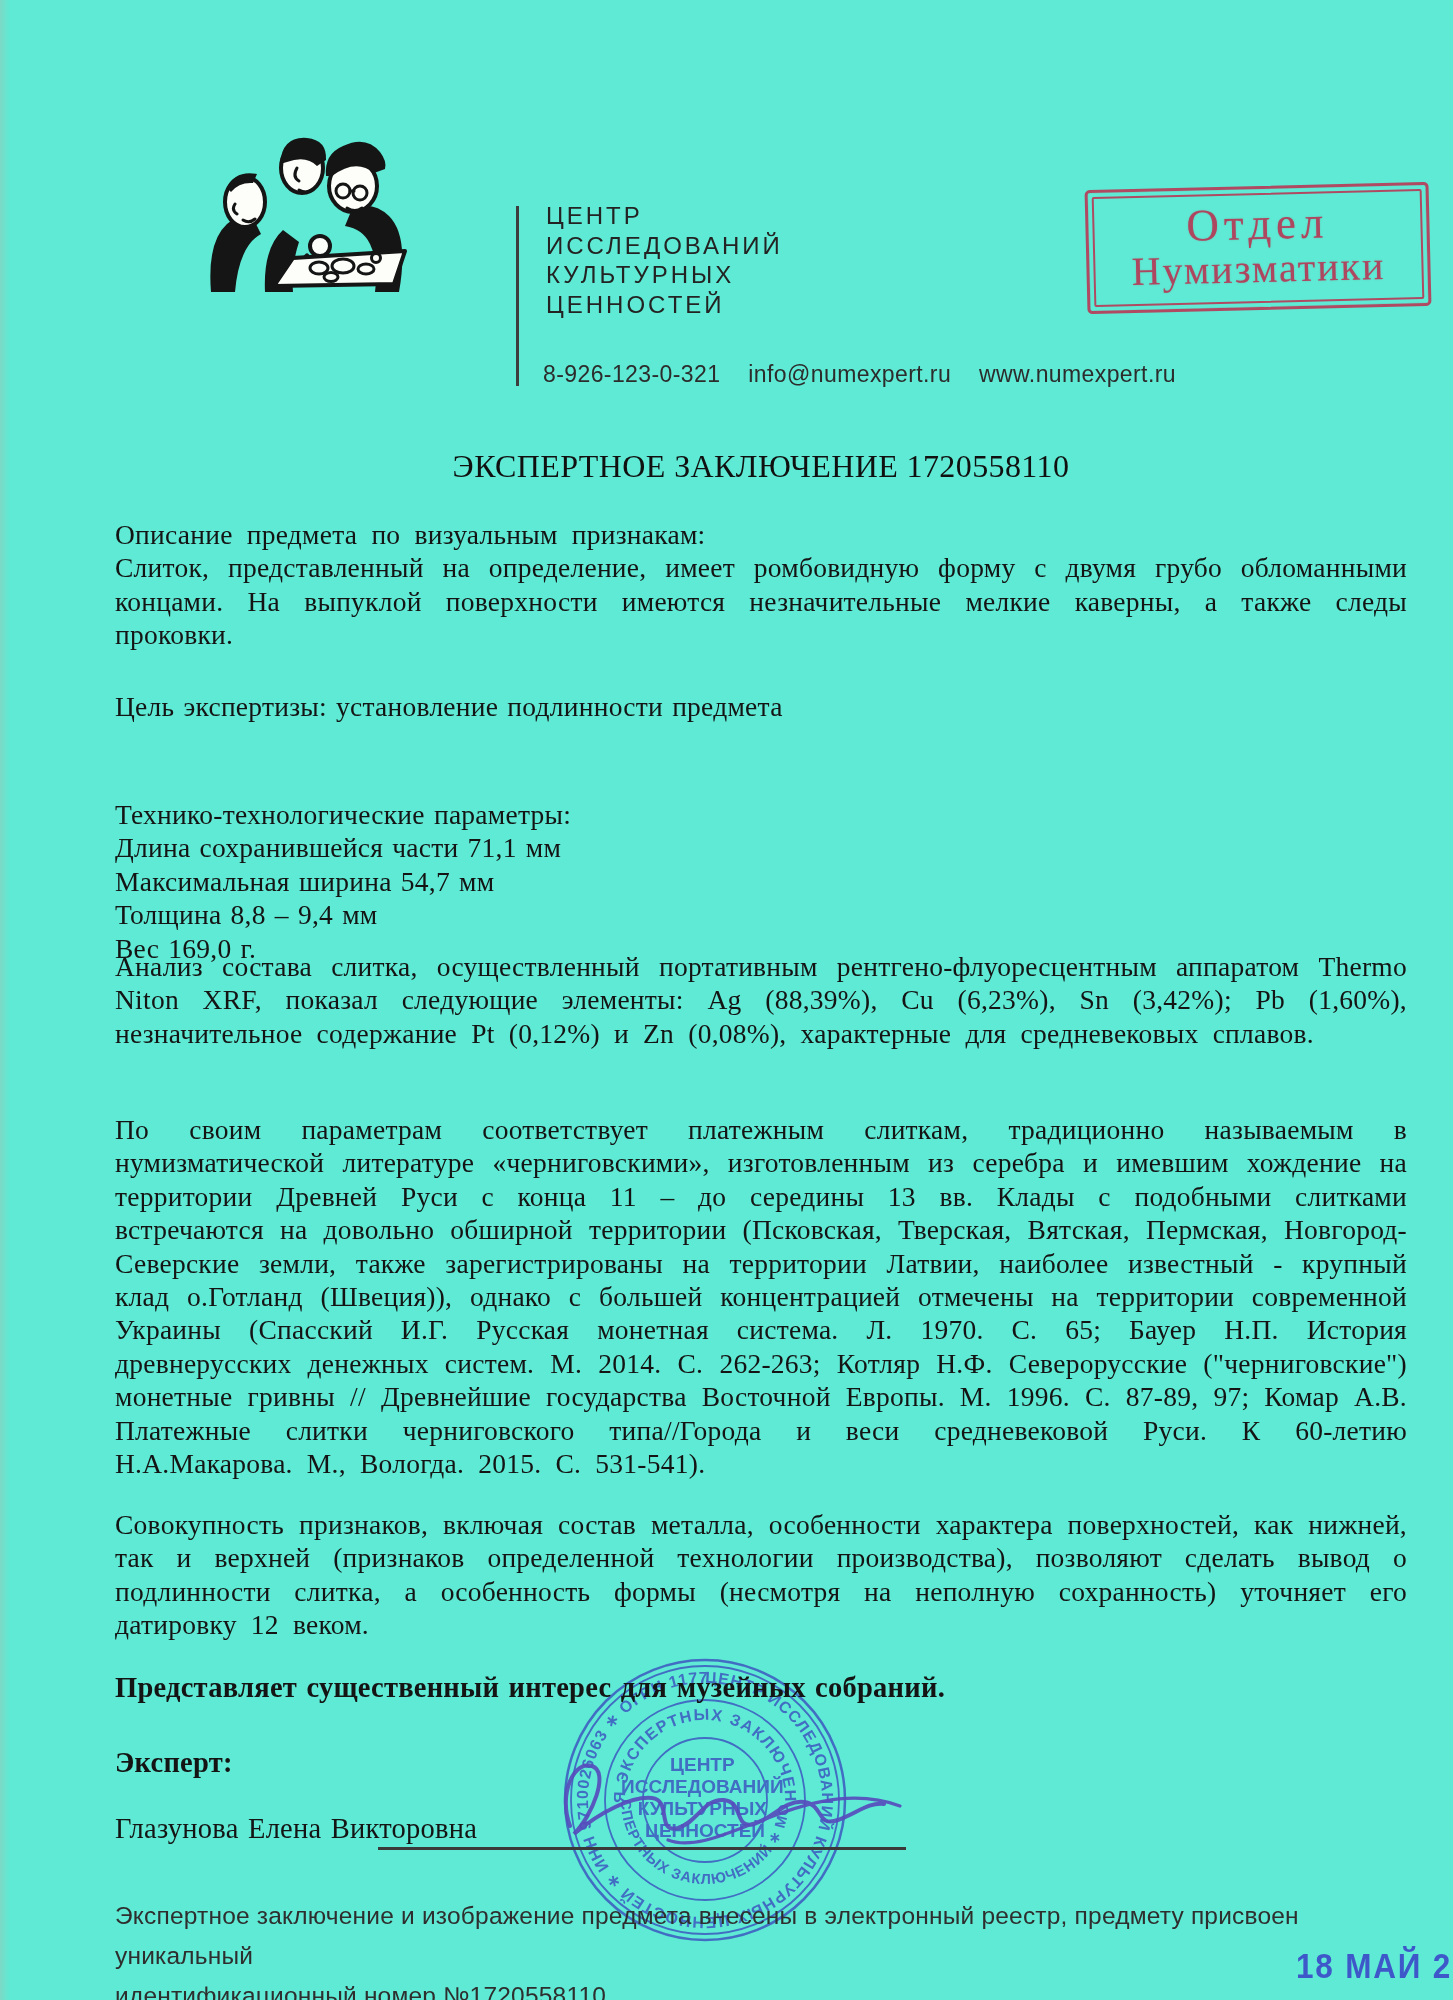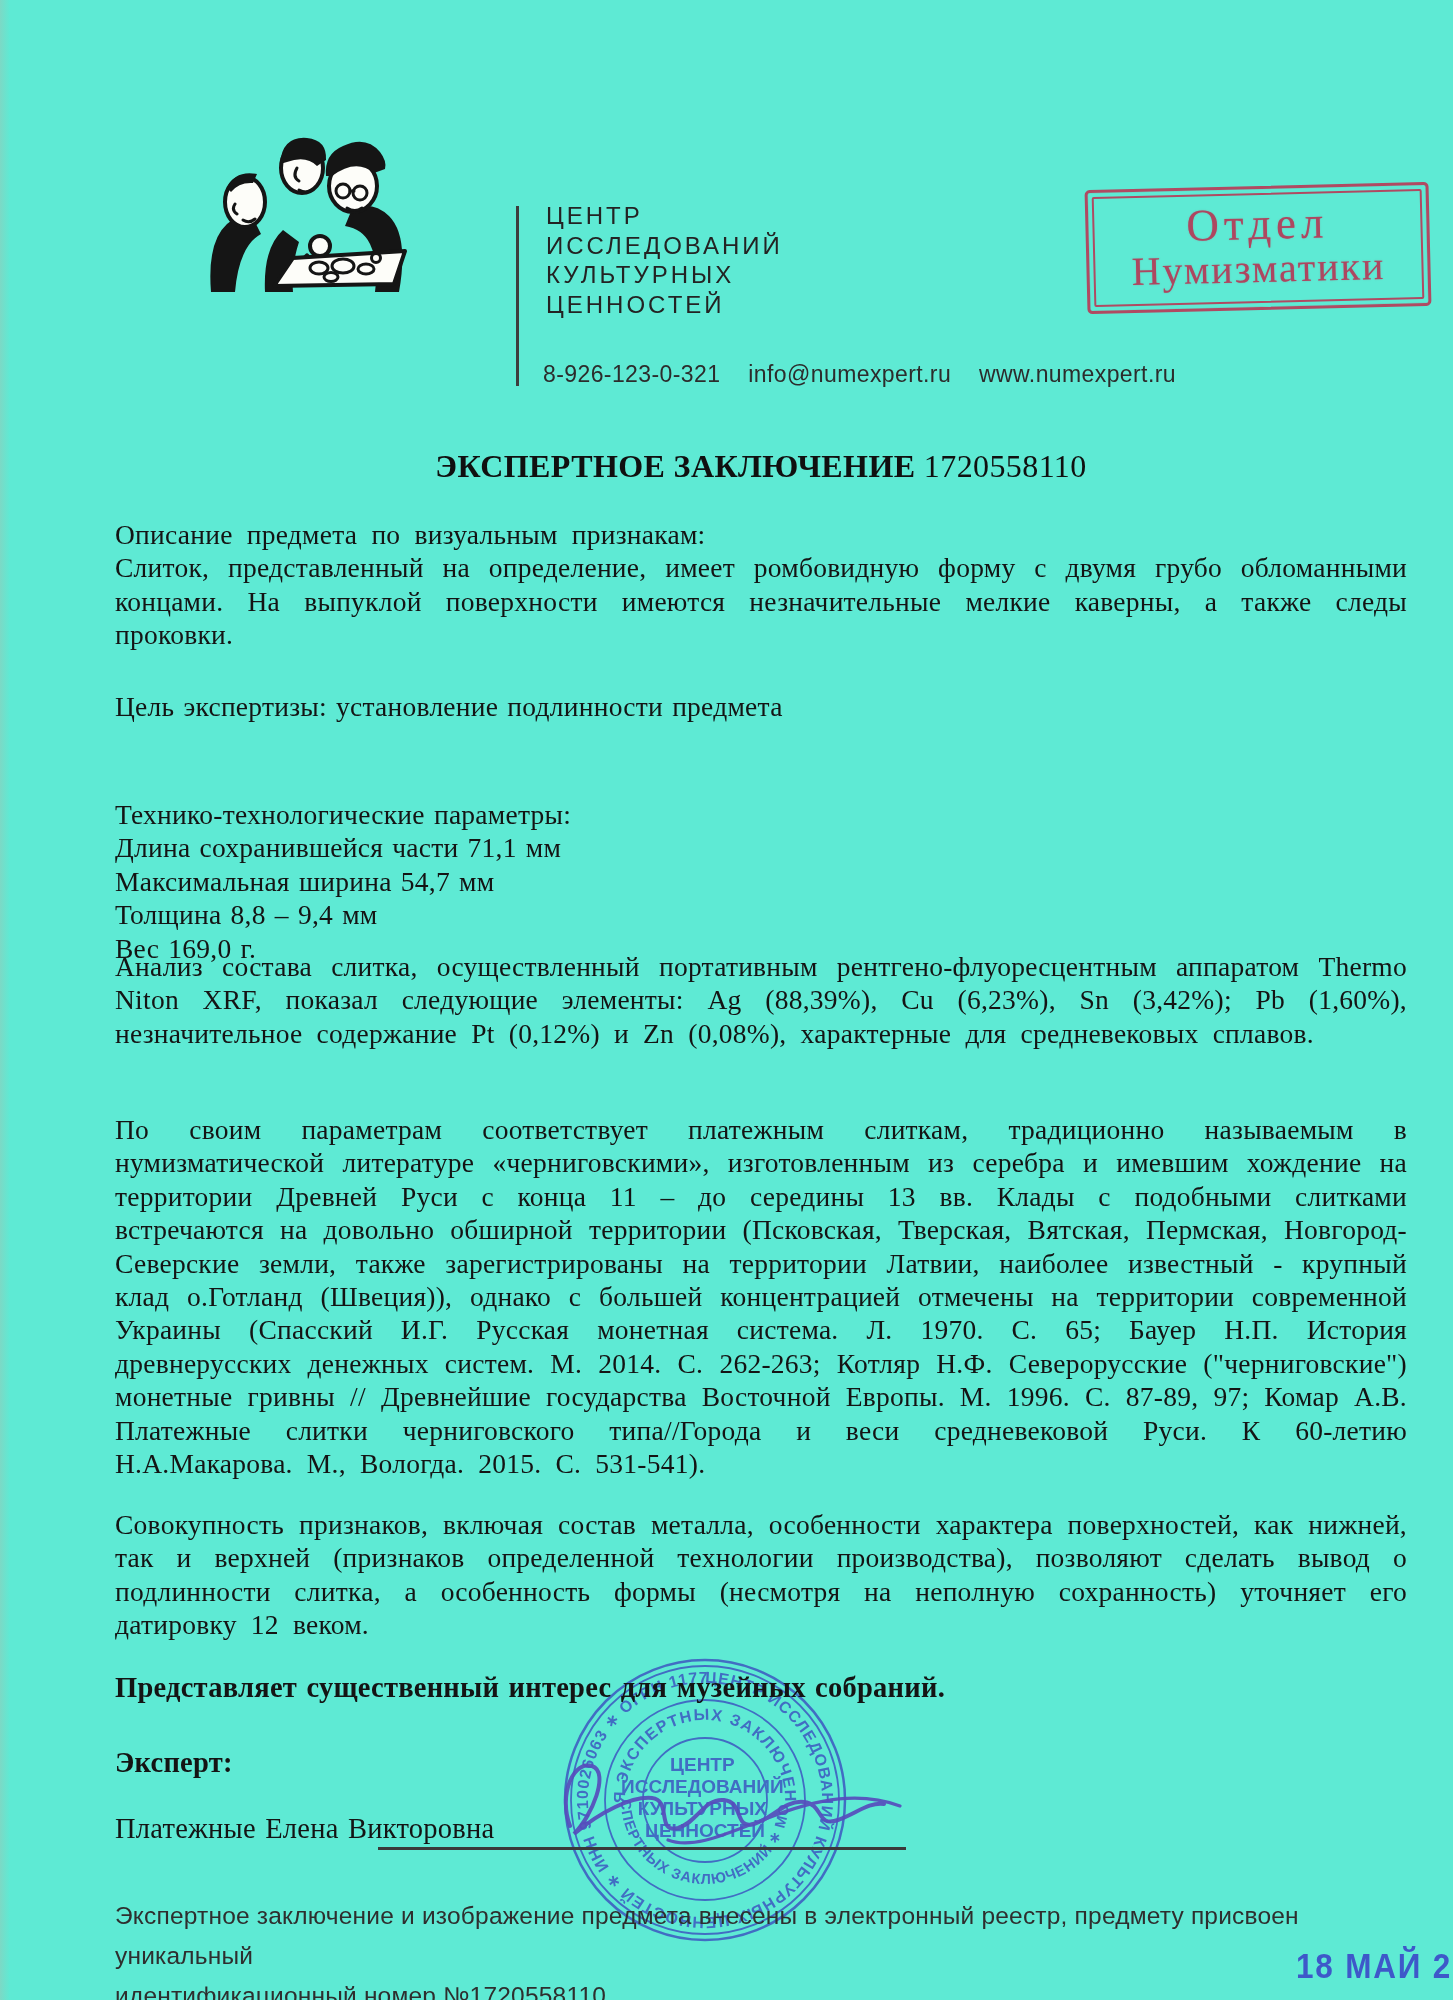--- a/index.html
+++ b/index.html
@@ -43,21 +43,21 @@
     border:2px solid #b04a62;border-radius:2px;
     padding:6px 4px 10px 4px;text-align:center;color:#ad4760;
   }
   .dept-line1{font-size:45px;line-height:46px;letter-spacing:5px;font-weight:500;
     text-shadow:0 0 1.2px rgba(176,74,98,.55);}
   .dept-line2{font-size:40px;line-height:44px;letter-spacing:2px;font-weight:500;
     text-shadow:0 0 1.2px rgba(176,74,98,.55);}
   
   .title{position:absolute;left:115px;width:1292px;top:448px;text-align:center;
     font-size:32px;color:#101010;letter-spacing:.4px;}
-  .title-bold{font-weight:bold;}
+  .title-bold{font-weight:normal;}
   
   .para{
     position:absolute;left:115px;width:1292px;
     font-size:27.5px;line-height:33.4px;color:#141414;
     text-align:justify;word-spacing:7px;letter-spacing:.25px;
     z-index:2;
   }
   .para.nojust{text-align:left;word-spacing:2px;}
   .b{font-weight:normal;text-align:right;}
   #sec-description{top:518px;}
@@ -172,21 +172,21 @@
   <div class="para" id="sec-analysis">Анализ состава слитка, осуществленный портативным рентгено-флуоресцентным аппаратом Thermo Niton XRF, показал следующие элементы: Ag (88,39%), Cu (6,23%), Sn (3,42%); Pb (1,60%), незначительное содержание Pt (0,12%) и Zn (0,08%), характерные для средневековых сплавов.</div>
 
   <div class="para" id="sec-attribution">По своим параметрам соответствует платежным слиткам, традиционно называемым в нумизматической литературе «черниговскими», изготовленным из серебра и имевшим хождение на территории Древней Руси с конца 11 – до середины 13 вв. Клады с подобными слитками встречаются на довольно обширной территории (Псковская, Тверская, Вятская, Пермская, Новгород-Северские земли, также зарегистрированы на территории Латвии, наиболее известный - крупный клад о.Готланд (Швеция)), однако с большей концентрацией отмечены на территории современной Украины (Спасский И.Г. Русская монетная система. Л. 1970. С. 65; Бауер Н.П. История древнерусских денежных систем. М. 2014. С. 262-263; Котляр Н.Ф. Северорусские ("черниговские") монетные гривны // Древнейшие государства Восточной Европы. М. 1996. С. 87-89, 97; Комар А.В. Платежные слитки черниговского типа//Города и веси средневековой Руси. К 60-летию Н.А.Макарова. М., Вологда. 2015. С. 531-541).</div>
 
   <div class="para" id="sec-conclusion">Совокупность признаков, включая состав металла, особенности характера поверхностей, как нижней, так и верхней (признаков определенной технологии производства), позволяют сделать вывод о подлинности слитка, а особенность формы (несмотря на неполную сохранность) уточняет его датировку 12 веком.</div>
 
   <div class="para nojust" id="sec-significance">Представляет существенный интерес для музейных собраний.</div>
 
   <div class="para nojust" id="sec-expert">Эксперт:</div>
 
-  <div class="para nojust" id="sec-name">Платежные Елена Викторовна</div>
+  <div class="para nojust" id="sec-name">Глазунова Елена Викторовна</div>
 
   <div class="sig-line"></div>
 
   <svg class="round-stamp" viewBox="0 0 290 290" aria-hidden="true">
     <defs>
       <path id="rs-outer" d="M 145,28 A 117,117 0 1 1 144.95,28"></path>
       <path id="rs-inner-top" d="M 65,145 A 80,80 0 0 1 225,145"></path>
       <path id="rs-inner-bottom" d="M 61,145 A 84,84 0 0 0 229,145"></path>
     </defs>
     <g fill="none" stroke="#3b52c0">

